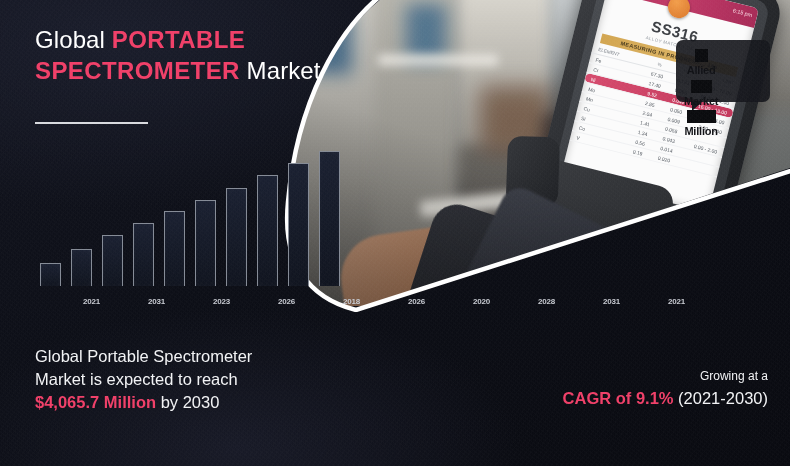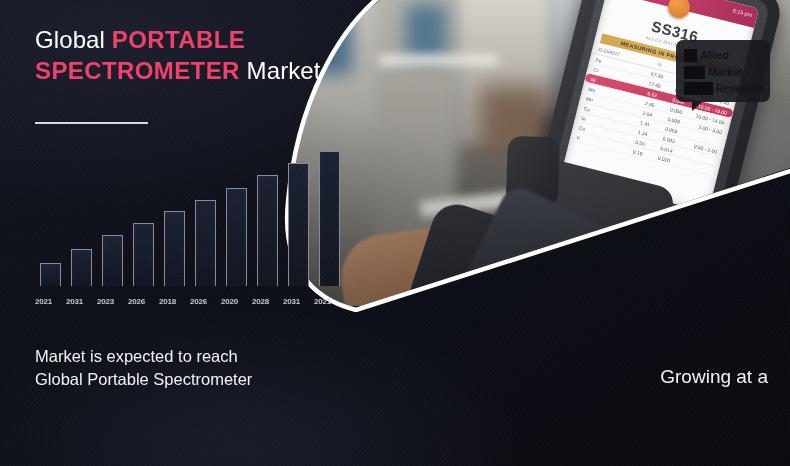--- a/index.html
+++ b/index.html
@@ -123,21 +123,21 @@
   
   .logo{position:absolute;left:676px;top:40px;width:94px;height:62px;}
   .logo-bubble{
     position:absolute;inset:0;background:#16171c;border-radius:7px;opacity:.92;
   }
   .logo-tail{
     position:absolute;left:16px;bottom:-9px;width:0;height:0;
     border-left:11px solid #16171c;border-bottom:10px solid transparent;
   }
   .logo-rows{position:absolute;left:8px;top:9px;display:flex;flex-direction:column;gap:3.5px;}
-  .logo-row{display:flex;align-items:center;gap:3px;}
+  .logo-row{display:flex;align-items:center;gap:3px;flex-direction:column;}
   .logo-sq{background:#0a0b0e;border:1px solid #0a0b0e;}
   .logo-sq.s1{width:11px;height:11px;}
   .logo-sq.s2{width:19px;height:11px;}
   .logo-sq.s3{width:27px;height:11px;}
   .logo-txt{font-size:11px;font-weight:700;color:#101115;letter-spacing:-.2px;line-height:11px;}
 
   
   .title{position:absolute;left:35px;top:24px;width:330px;}
   .title-line{font-size:24px;line-height:31px;color:#ffffff;font-weight:300;letter-spacing:.1px;white-space:nowrap;}
   .title-line .bold{font-weight:800;color:#f03f68;letter-spacing:.4px;}
@@ -149,30 +149,30 @@
   
   .chart{position:absolute;left:35px;top:148px;width:310px;height:160px;}
   .bars{position:absolute;left:0;bottom:22px;width:310px;height:138px;display:flex;align-items:flex-end;}
   .bar-slot{width:31px;display:flex;justify-content:center;align-items:flex-end;height:100%;}
   .bar{
     width:19px;border:1px solid #858b96;border-bottom:none;
     background:linear-gradient(180deg,#1a2031 0%,#141926 60%,#10141f 100%);
     box-shadow:inset 0 0 6px rgba(255,255,255,.03);
   }
   .xaxis{position:absolute;left:0;bottom:2px;width:310px;display:flex;}
-  .xlab{width:31px;font-size:8px;color:#c7cad1;font-weight:600;letter-spacing:-.2px;}
+  .xlab{width:31px;font-size:8px;color:#c7cad1;font-weight:600;letter-spacing:-.2px;margin-left:48px;}
 
   
   .statement{position:absolute;left:35px;top:345px;width:320px;}
   .st-line{font-size:16.5px;line-height:23px;color:#f2f3f5;font-weight:400;white-space:nowrap;}
   .st-line .amt{font-weight:800;color:#f03f68;}
 
   
   .cagr{position:absolute;right:22px;top:366px;text-align:right;}
-  .cagr-top{font-size:19px;color:#f2f3f5;line-height:21px;}
+  .cagr-top{font-size:12px;color:#f2f3f5;line-height:21px;}
   .cagr-bot{font-size:16.5px;line-height:23px;color:#f2f3f5;white-space:nowrap;}
   .cagr-bot .hl{font-weight:800;color:#f03f68;}
 </style>
 </head>
 <body>
 
 <div class="infographic">
 
   <div class="photo-wrap">
     <div class="photo">
@@ -287,21 +287,21 @@
       <div class="logo-row">
         <span class="logo-sq s1"></span>
         <span class="logo-txt">Allied</span>
       </div>
       <div class="logo-row">
         <span class="logo-sq s2"></span>
         <span class="logo-txt">Market</span>
       </div>
       <div class="logo-row">
         <span class="logo-sq s3"></span>
-        <span class="logo-txt">Research</span>
+        <span class="logo-txt">Million</span>
       </div>
     </div>
   </div>
 
   <div class="title">
     <div class="title-line"><span>Global </span><span class="bold">PORTABLE</span></div>
     <div class="title-line"><span class="bold">SPECTROMETER</span><span> Market</span></div>
   </div>
 
   <div class="divider"></div>
@@ -347,22 +347,24 @@
         <div class="xlab">2018</div>
         <div class="xlab">2026</div>
         <div class="xlab">2020</div>
         <div class="xlab">2028</div>
         <div class="xlab">2031</div>
         <div class="xlab">2021</div>
       </div>
   </div>
 
   <div class="statement">
+    <div class="st-line">Global Portable Spectrometer</div>
     <div class="st-line">Market is expected to reach</div>
-    <div class="st-line">Global Portable Spectrometer</div>
+    <div class="st-line"><span class="amt">$4,065.7 Million</span><span> by 2030</span></div>
   </div>
 
   <div class="cagr">
     <div class="cagr-top">Growing at a</div>
+    <div class="cagr-bot"><span class="hl">CAGR of 9.1%</span><span> (2021-2030)</span></div>
   </div>
 
   <div class="noise"></div>
 </div>
 
 </body></html>

